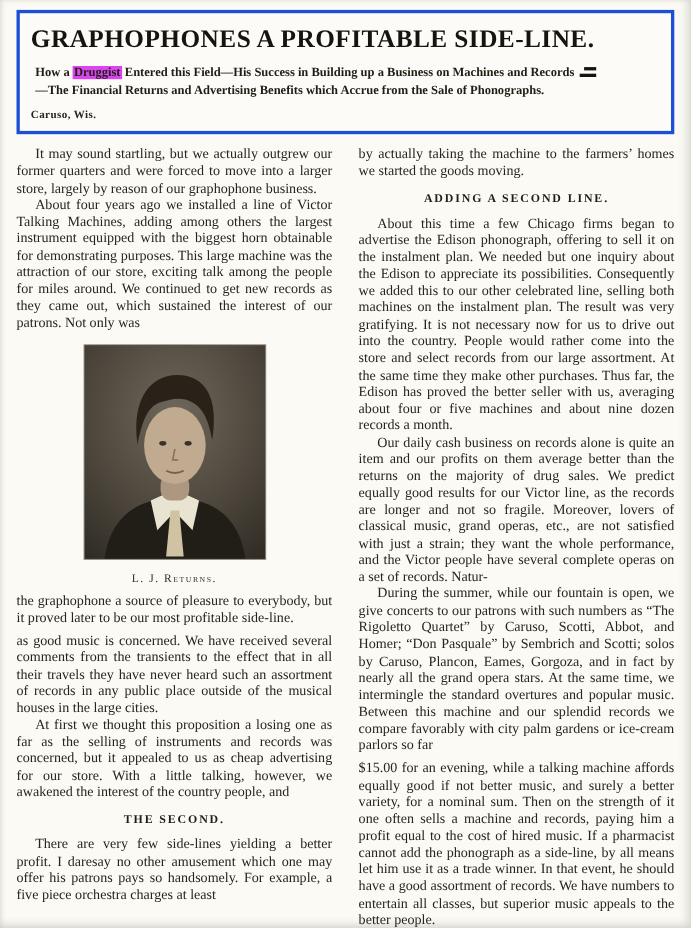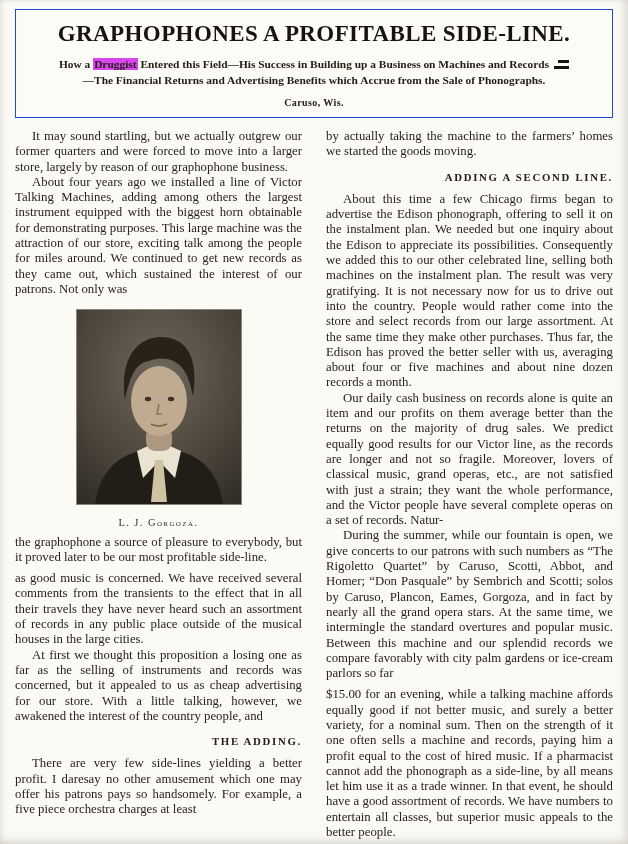--- a/index.html
+++ b/index.html
@@ -11,23 +11,22 @@
   }
   .page {
     position:absolute; inset:0;
     background:#fbfaf5;
     color:#272219;
     box-shadow: inset -3px -3px 8px rgba(120,115,100,.25), inset 2px 0 4px rgba(120,115,100,.12);
   }
   
   .masthead {
     margin:9px 15px 0 15px;
-    border:1px solid #1d4ed8;
+    border:3px solid #1d4ed8;
     padding:9px 10px 7px;
-    text-align:center;
     background:#fcfbf7;
   }
   .masthead h1 {
     margin:2px 0 10px;
     font-size:23px;
     font-weight:bold;
     letter-spacing:.4px;
     color:#17130d;
   }
   .deck {
@@ -56,21 +55,21 @@
     font-size:12.8px;
     line-height:15.3px;
     text-align:justify;
     color:#29241b;
   }
   .para { margin:0; }
   .indent { text-indent:17px; }
   .gap { margin-top:6px; }
   .subhead {
     margin:10px 0 7px;
-    text-align:right;
+    text-align:center;
     font-size:10.8px;
     font-weight:bold;
     letter-spacing:1.7px;
     text-indent:0;
     color:#221d14;
   }
   
   figure { margin:13px auto 4px auto; width:164px; text-align:center; }
   .photo {
     width:164px; height:194px;
@@ -118,27 +117,27 @@
             <path d="M78 150 L86 150 L90 192 L74 192 Z" fill="#cfc3a4"></path>
             <rect x="69" y="117" width="26" height="24" rx="9" fill="#ad9780"></rect>
             <ellipse cx="82" cy="91" rx="28" ry="35" fill="#c0aa90"></ellipse>
             <path d="M48 90 C42 46 62 27 84 27 C110 27 122 48 116 86 C112 66 107 57 98 52 C88 46 78 49 68 52 C57 56 52 70 48 90 Z" fill="#292219"></path>
             <ellipse cx="71" cy="89" rx="3.2" ry="2.2" fill="#3c3128"></ellipse>
             <ellipse cx="94" cy="89" rx="3.2" ry="2.2" fill="#3c3128"></ellipse>
             <path d="M82 94 L80 104 L85 104" stroke="#8a735a" stroke-width="1.5" fill="none"></path>
             <path d="M74 114 Q82 118 90 114" stroke="#7c6046" stroke-width="1.6" fill="none"></path>
           </svg>
         </div>
-        <figcaption>L. J. Gorgoza.</figcaption>
+        <figcaption>L. J. Returns.</figcaption>
       </figure>
 
       <p class="para">the graphophone a source of pleasure to everybody, but it proved later to be our most profitable side-line.</p>
       <p class="para gap">as good music is concerned.  We have received several comments from the transients to the effect that in all their travels they have never heard such an assortment of records in any public place outside of the musical houses in the large cities.</p>
       <p class="para indent">At first we thought this proposition a losing one as far as the selling of instruments and records was concerned, but it appealed to us as cheap advertising for our store.  With a little talking, however, we awakened the interest of the country people, and</p>
-      <h3 class="subhead">THE ADDING.</h3>
+      <h3 class="subhead">THE SECOND.</h3>
       <p class="para indent">There are very few side-lines yielding a better profit.  I daresay no other amusement which one may offer his patrons pays so handsomely.  For example, a five piece orchestra charges at least</p>
     </section>
 
     <section class="col">
       <p class="para">by actually taking the machine to the farmers’ homes we started the goods moving.</p>
       <h3 class="subhead">ADDING A SECOND LINE.</h3>
       <p class="para indent">About this time a few Chicago firms began to advertise the Edison phonograph, offering to sell it on the instalment plan.  We needed but one inquiry about the Edison to appreciate its possibilities.  Consequently we added this to our other celebrated line, selling both machines on the instalment plan.  The result was very gratifying.  It is not necessary now for us to drive out into the country.  People would rather come into the store and select records from our large assortment.  At the same time they make other purchases.  Thus far, the Edison has proved the better seller with us, averaging about four or five machines and about nine dozen records a month.</p>
       <p class="para indent">Our daily cash business on records alone is quite an item and our profits on them average better than the returns on the majority of drug sales.  We predict equally good results for our Victor line, as the records are longer and not so fragile.  Moreover, lovers of classical music, grand operas, etc., are not satisfied with just a strain; they want the whole performance, and the Victor people have several complete operas on a set of records.  Natur-</p>
       <p class="para indent">During the summer, while our fountain is open, we give concerts to our patrons with such numbers as “The Rigoletto Quartet” by Caruso, Scotti, Abbot, and Homer; “Don Pasquale” by Sembrich and Scotti; solos by Caruso, Plancon, Eames, Gorgoza, and in fact by nearly all the grand opera stars.  At the same time, we intermingle the standard overtures and popular music.  Between this machine and our splendid records we compare favorably with city palm gardens or ice-cream parlors so far</p>
       <p class="para gap">$15.00 for an evening, while a talking machine affords equally good if not better music, and surely a better variety, for a nominal sum.  Then on the strength of it one often sells a machine and records, paying him a profit equal to the cost of hired music.  If a pharmacist cannot add the phonograph as a side-line, by all means let him use it as a trade winner.  In that event, he should have a good assortment of records.  We have numbers to entertain all classes, but superior music appeals to the better people.</p>

